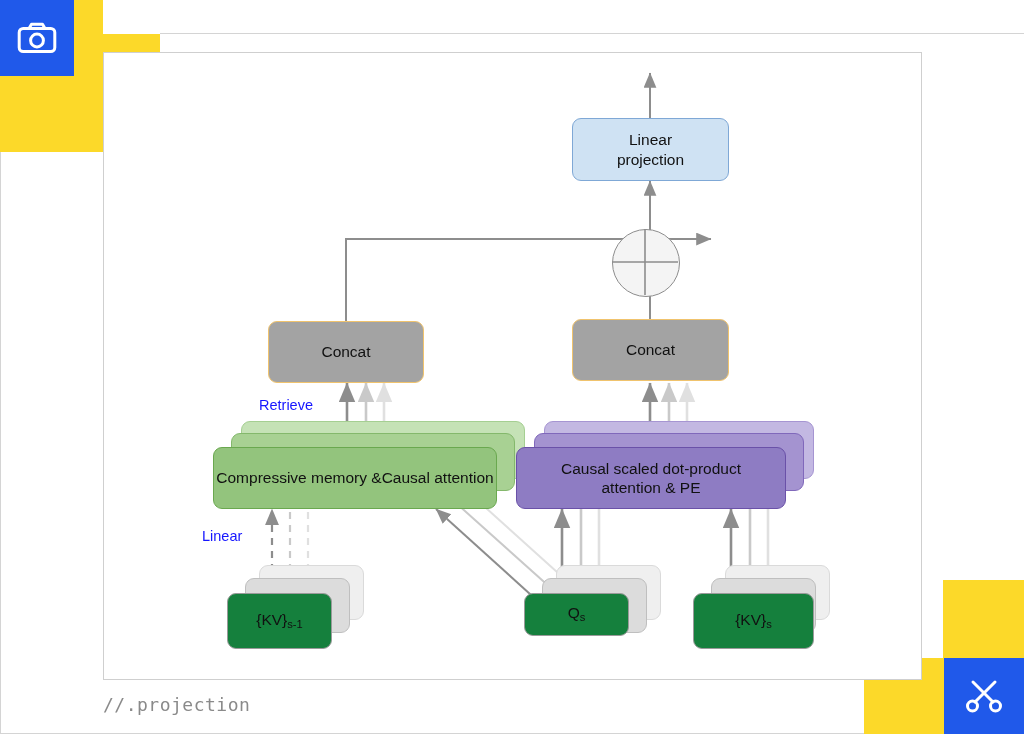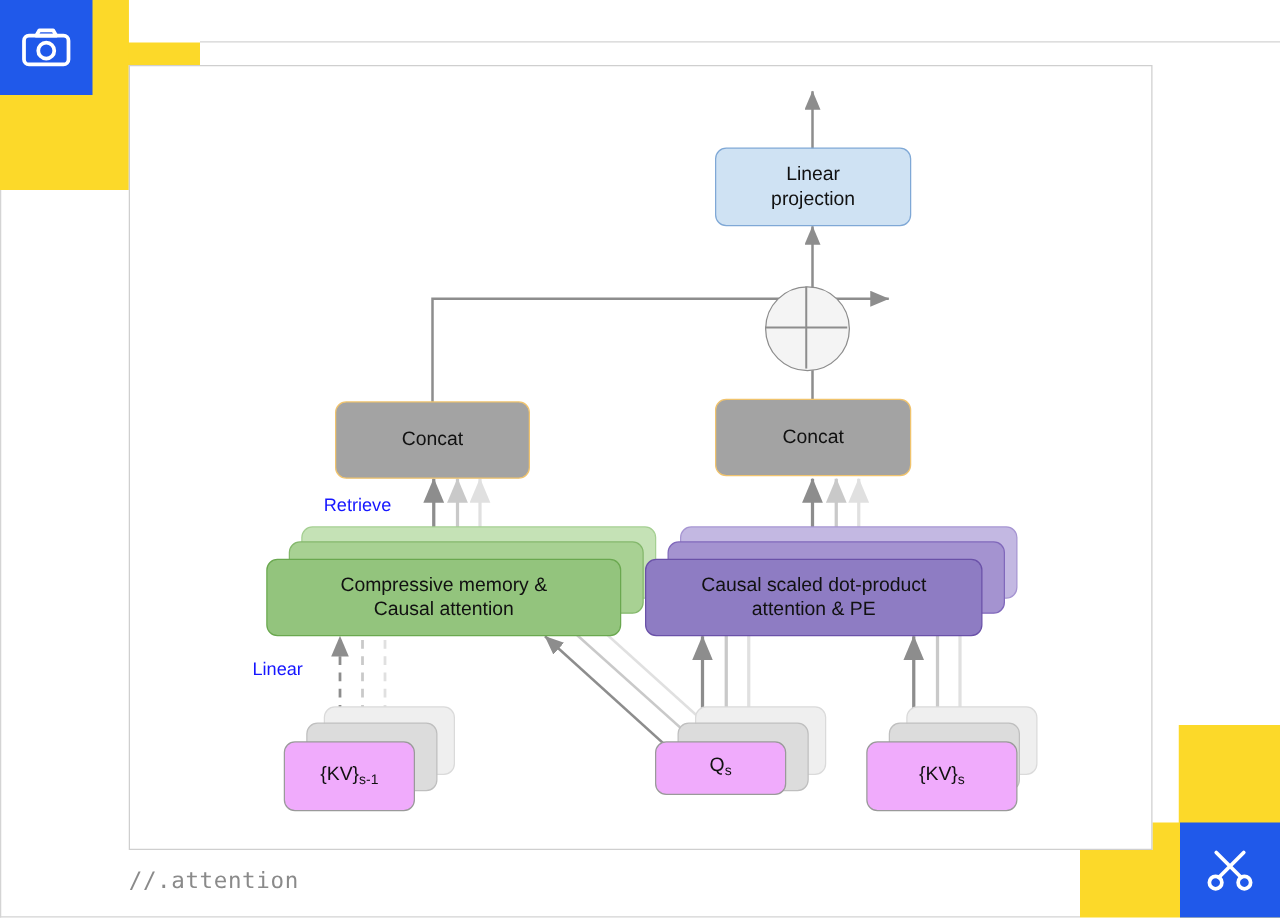--- a/index.html
+++ b/index.html
@@ -45,21 +45,21 @@
   svg#wires{position:absolute;left:0;top:0;width:819px;height:628px;overflow:visible;}
 
   .node{position:absolute;box-sizing:border-box;display:flex;align-items:center;
         justify-content:center;text-align:center;border-radius:9px;
         font-size:15.5px;color:#111;line-height:1.25;}
 
   .n-linear{background:#cfe2f3;border:1.4px solid #7fa8d6;}
   .n-concat{background:#a3a3a3;border:1.4px solid #f0c36d;}
   .n-green  {background:#93c47d;border:1.6px solid #6aa84f;}
   .n-purple {background:#8e7cc3;border:1.6px solid #6a51a8;}
-  .n-grey   {background:#f0abfc;border:1.4px solid #9a9a9a;}
+  .n-grey   {background:#15803d;border:1.4px solid #9a9a9a;}
 
   .ghost{position:absolute;box-sizing:border-box;border-radius:9px;}
   .g-green2{background:#a8d193;border:1.4px solid #84b86c;}
   .g-green3{background:#c5e2b6;border:1.4px solid #a5cf92;}
   .g-purple2{background:#a493d0;border:1.4px solid #8068bb;}
   .g-purple3{background:#c3b8e2;border:1.4px solid #a695d2;}
   .g-grey2{background:#dcdcdc;border:1.4px solid #bfbfbf;}
   .g-grey3{background:#efefef;border:1.4px solid #dadada;}
 
   .tag{position:absolute;color:#1616ff;font-size:14.5px;}
@@ -92,21 +92,21 @@
   <div class="scissor-badge">
     <svg width="40" height="36" viewBox="0 0 40 36">
       <line x1="9" y1="4" x2="29" y2="24" stroke="#fff" stroke-width="3" stroke-linecap="round"></line>
       <line x1="31" y1="4" x2="11" y2="24" stroke="#fff" stroke-width="3" stroke-linecap="round"></line>
       <circle cx="8.5" cy="28" r="5" fill="none" stroke="#fff" stroke-width="3"></circle>
       <circle cx="31.5" cy="28" r="5" fill="none" stroke="#fff" stroke-width="3"></circle>
     </svg>
   </div>
 </div>
 
-<div id="caption">//.attention</div>
+<div id="caption">//.projection</div>
 
 <div id="inner-panel">
   <div id="stage">
 
     <svg id="wires">
       <defs>
         <marker id="ah" markerWidth="9" markerHeight="9" refX="7.4" refY="3.2" orient="auto">
           <path d="M0,0 L7.6,3.2 L0,6.4 z" fill="#8d8d8d"></path>
         </marker>
         <marker id="ah-l" markerWidth="9" markerHeight="9" refX="7.4" refY="3.2" orient="auto">
@@ -166,21 +166,21 @@
     </div>
     <div class="node n-concat" style="left:468px;top:266px;width:157px;height:62px;">
       <span>Concat</span>
     </div>
 
     <div class="tag" style="left:155px;top:344px;">Retrieve</div>
     <div class="tag" style="left:98px;top:475px;">Linear</div>
 
     <div class="ghost g-green3" style="left:137px;top:368px;width:284px;height:58px;"></div>
     <div class="ghost g-green2" style="left:127px;top:380px;width:284px;height:58px;"></div>
-    <div class="node n-green" style="left:109px;top:394px;width:284px;height:62px;flex-direction:column;">
+    <div class="node n-green" style="left:109px;top:394px;width:284px;height:62px;flex-direction:row;">
       <span>Compressive memory &amp;</span>
       <span>Causal attention</span>
     </div>
 
     <div class="ghost g-purple3" style="left:440px;top:368px;width:270px;height:58px;"></div>
     <div class="ghost g-purple2" style="left:430px;top:380px;width:270px;height:58px;"></div>
     <div class="node n-purple" style="left:412px;top:394px;width:270px;height:62px;flex-direction:column;">
       <span>Causal scaled dot-product</span>
       <span>attention &amp; PE</span>
     </div>

